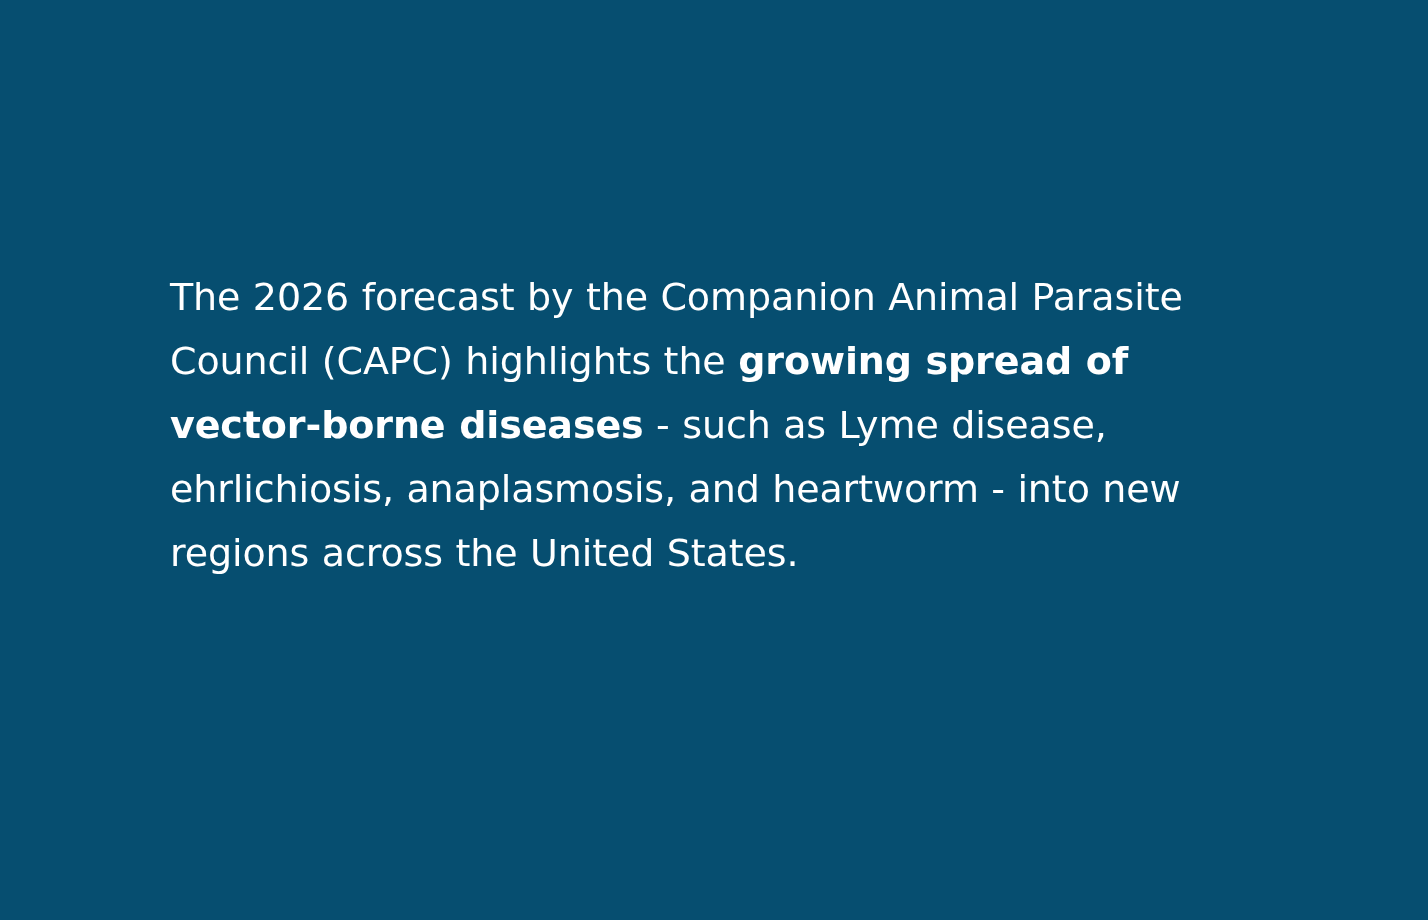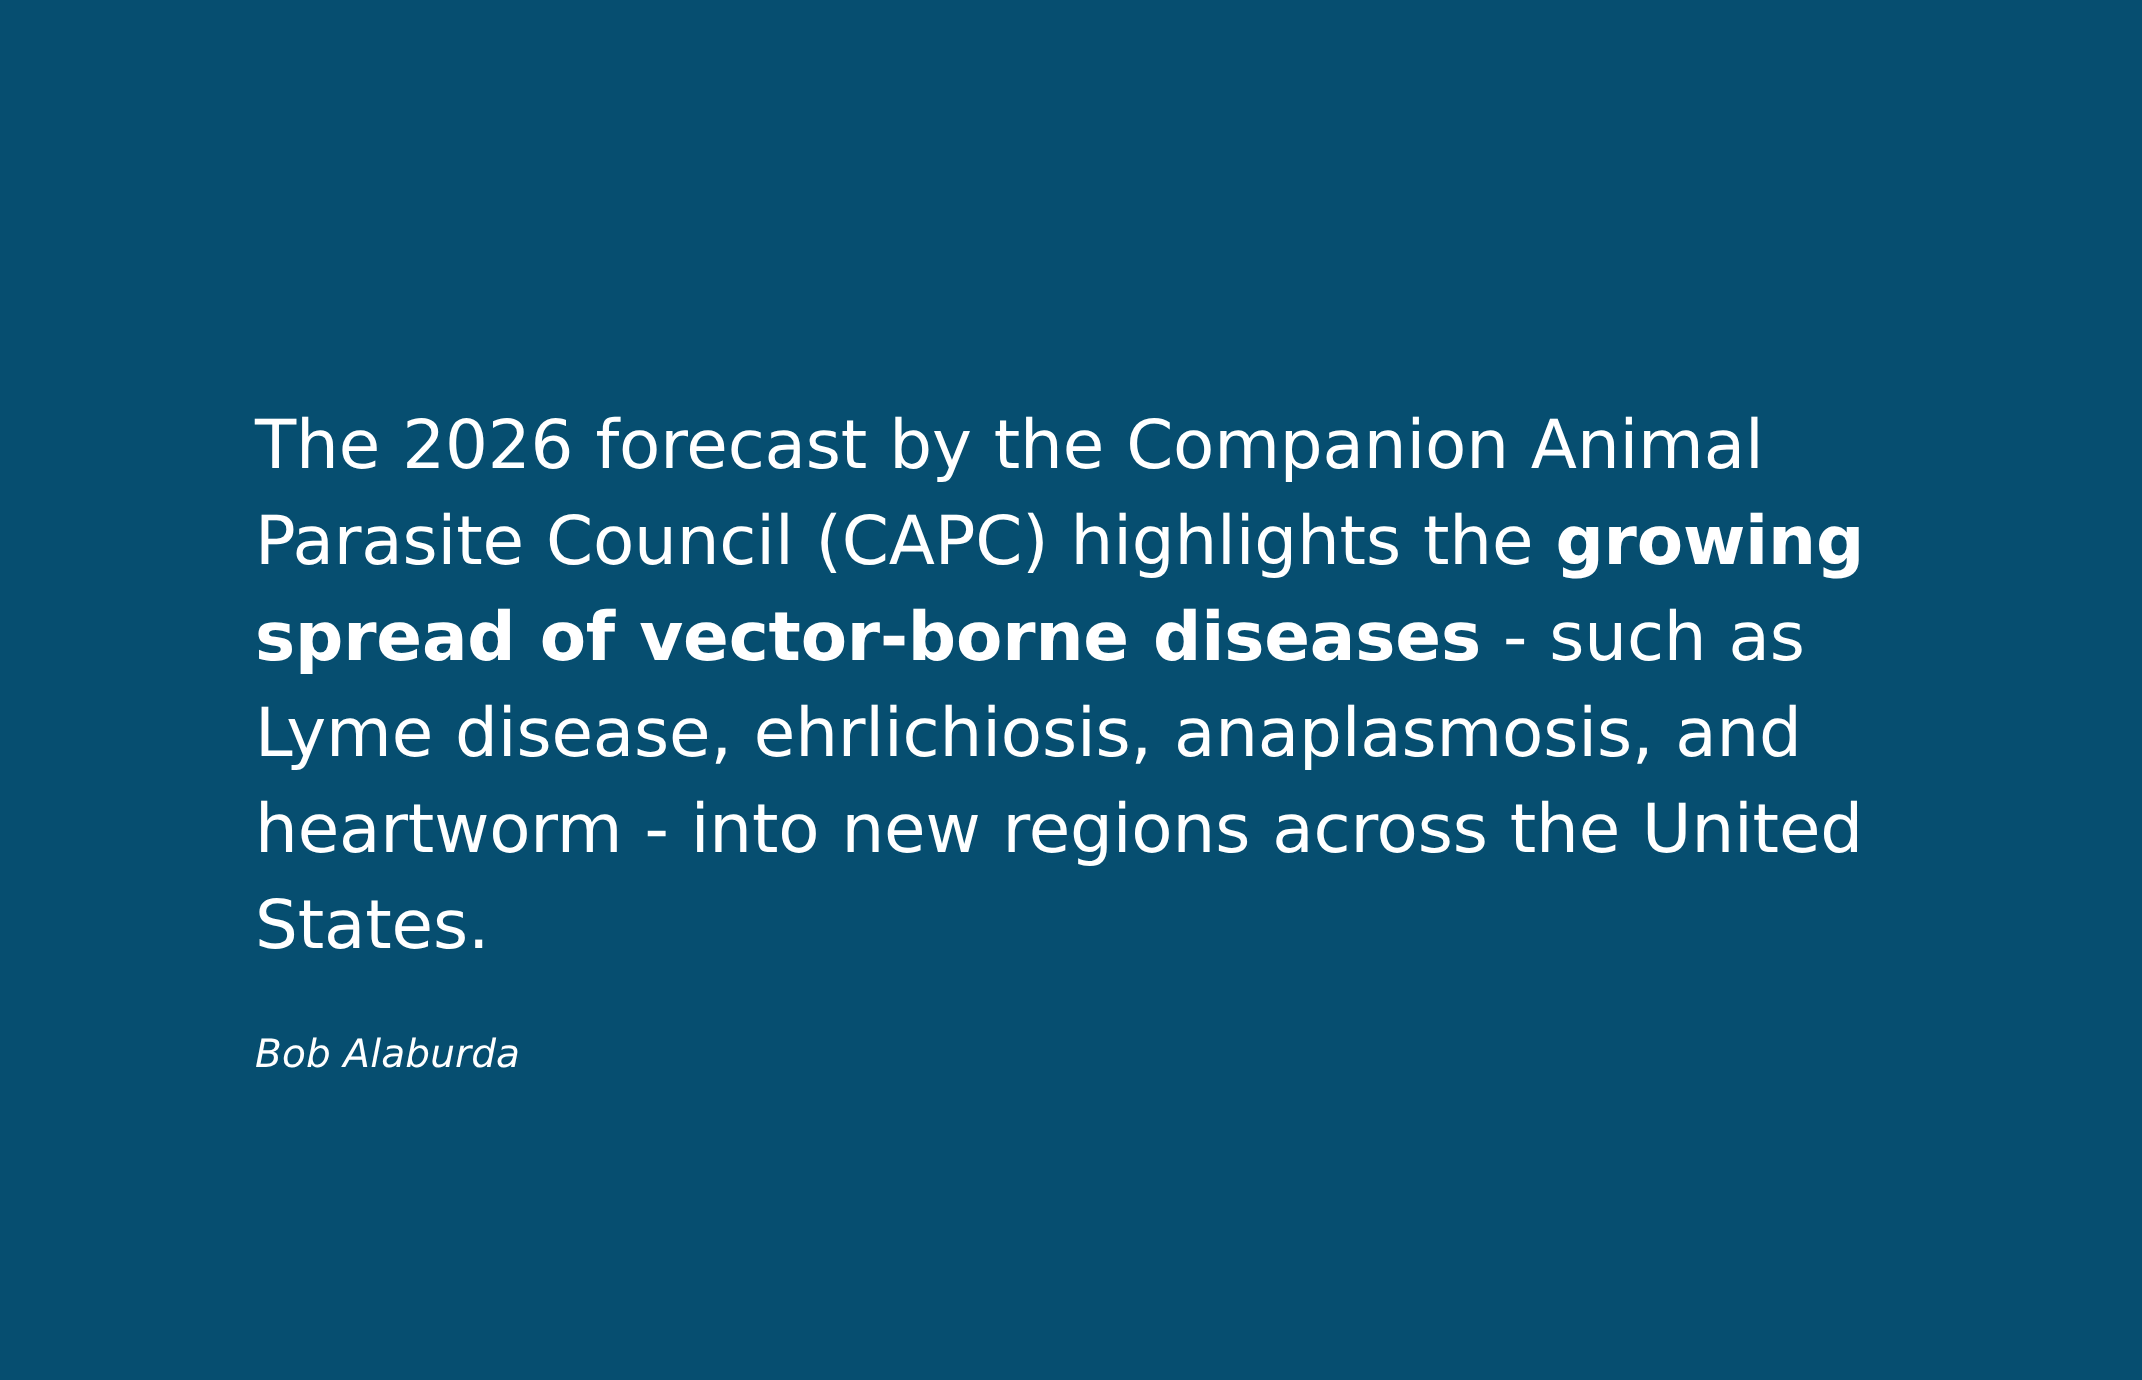--- a/index.html
+++ b/index.html
@@ -29,21 +29,21 @@
     position: absolute;
     left: 170px;
     top: 265px;
     width: 1090px;
   }
 
   .quote-text {
     margin: 0;
     color: #FFFFFF;
     font-family: "DejaVu Sans", sans-serif;
-    font-size: 45px;
+    font-size: 38px;
     font-weight: 400;
     line-height: 64px;
     letter-spacing: -0.1px;
     text-align: left;
     word-spacing: 0.5px;
   }
 
   .quote-text .em {
     font-weight: 700;
   }
@@ -59,15 +59,14 @@
     line-height: 32px;
     letter-spacing: 0.1px;
   }
 </style>
 </head>
 <body>
 
 <div class="quote-card">
   <div class="quote-block">
     <p class="quote-text"><span>The 2026 forecast by the Companion Animal Parasite Council (CAPC) highlights the </span><span class="em">growing spread of vector-borne diseases</span><span> - such as Lyme disease, ehrlichiosis, anaplasmosis, and heartworm - into new regions across the United States.</span></p>
-    <p class="attribution">Bob Alaburda</p>
   </div>
 </div>
 
 </body></html>

